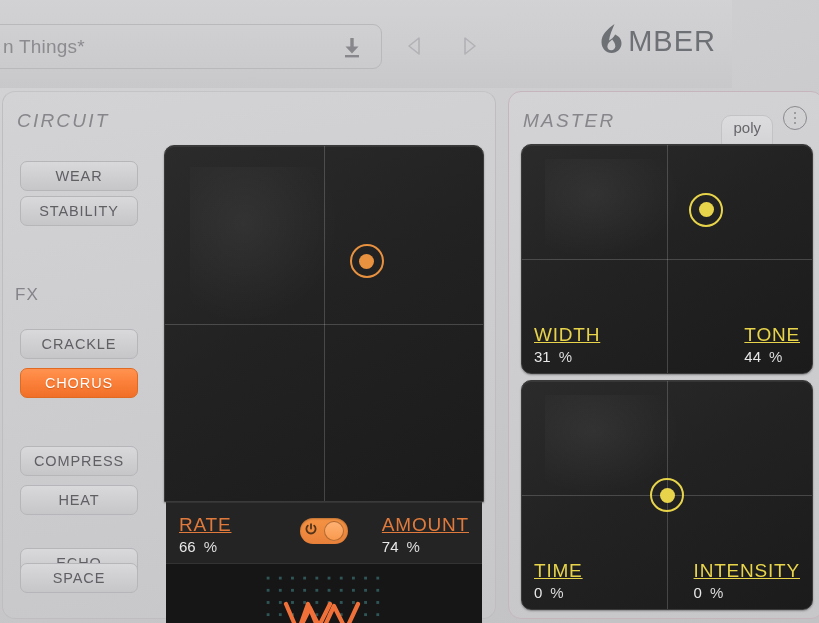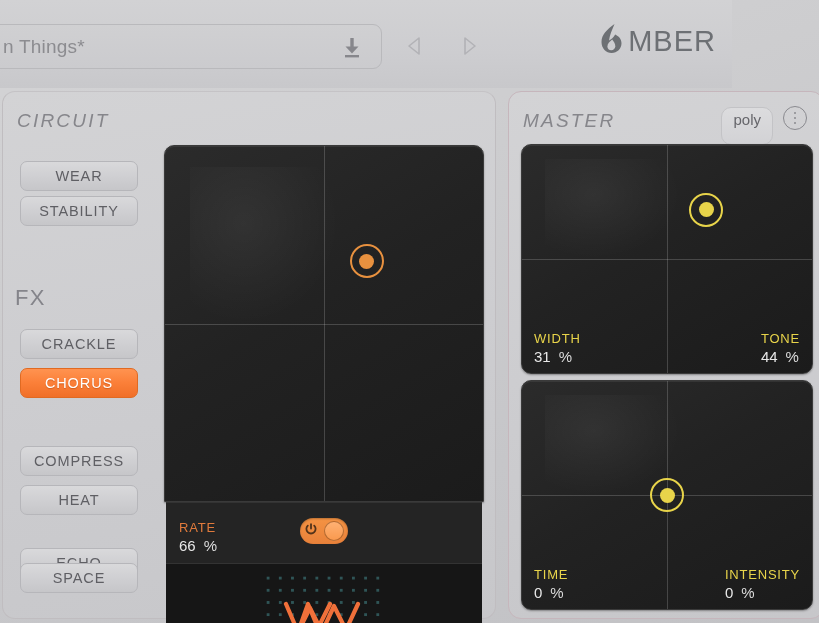--- a/index.html
+++ b/index.html
@@ -66,21 +66,21 @@
     border: 1px solid #c6b6bc;
   }
   .panel-title {
     position: absolute; left: 14px; top: 18px;
     font-size: 19px; color: #86868b; letter-spacing: 2.2px; font-style: italic;
   }
 
   
   .section-label {
     position: absolute; left: 12px;
-    font-size: 22px; color: #84848a; letter-spacing: 1.2px; text-align: right;
+    font-size: 17px; color: #84848a; letter-spacing: 1.2px; text-align: right;
   }
   .btn {
     position: absolute; left: 17px; width: 118px; height: 30px;
     border-radius: 7px;
     border: 1px solid #b6b6ba;
     background: linear-gradient(180deg, #d9d9db 0%, #cfcfd2 52%, #c6c6c9 100%);
     color: #5f5f64;
     font-size: 14.5px; letter-spacing: .9px;
     display: flex; align-items: center; justify-content: center;
     cursor: pointer;
@@ -117,31 +117,31 @@
     display: flex; align-items: center; justify-content: center;
     cursor: pointer;
   }
   .puck-ring { position: absolute; inset: 0; border-radius: 50%; border: 2px solid currentColor; }
   .puck-dot { width: 15px; height: 15px; border-radius: 50%; background: currentColor; }
 
   
   .readout { position: absolute; bottom: 8px; left: 12px; right: 12px; display: flex; justify-content: space-between; }
   .ro-col { display: flex; flex-direction: column; }
   .ro-col.right { align-items: flex-start; }
-  .ro-label { font-size: 13px; letter-spacing: .8px; }
+  .ro-label { font-size: 19px; letter-spacing: .8px; text-decoration: underline; }
   .ro-val { font-size: 15px; color: #e8e8e8; margin-top: 2px; white-space: nowrap; }
   .ro-val .unit { color: #dcdcdc; margin-left: 8px; }
 
   
   .fx-strip {
     position: absolute; left: 163px; top: 410px; width: 316px; height: 62px;
     background: #242424;
     border-top: 1px solid #333; border-bottom: 1px solid #333;
   }
-  .fx-strip .ro-label { color: #e07a3c; margin-top: 6px; }
+  .fx-strip .ro-label { color: #e07a3c; }
   .strip-col { position: absolute; top: 11px; }
   .strip-col.left { left: 13px; }
   .strip-col.right { right: 13px; text-align: right; }
   .toggle {
     position: absolute; left: 50%; top: 15px; transform: translateX(-50%);
     width: 48px; height: 26px; border-radius: 13px;
     background: linear-gradient(180deg, #f59343 0%, #e8813a 100%);
     display: flex; align-items: center; justify-content: space-between;
     padding: 0 4px; cursor: pointer;
     box-shadow: inset 0 1px 2px rgba(0,0,0,.25);
@@ -161,21 +161,21 @@
   }
   .viz-dots {
     position: absolute; left: 96px; top: 8px; width: 124px; height: 112px;
     background-image: radial-gradient(circle, #2f5557 1.4px, rgba(0,0,0,0) 1.6px);
     background-size: 12.2px 12.2px;
   }
   .viz-wave { position: absolute; left: 50%; top: 56px; transform: translate(-50%,-50%); }
 
   
   .poly-pill {
-    position: absolute; right: 50px; top: 15px;
+    position: absolute; right: 50px; top: 23px;
     padding: 3px 11px 16px; border-radius: 10px;
     background: linear-gradient(180deg, #dcdcde 0%, #d2d2d5 100%);
     border: 1px solid #c3c3c6;
     font-size: 15px; color: #66666b; cursor: pointer;
   }
   .kebab {
     position: absolute; right: 16px; top: 14px;
     width: 24px; height: 24px; border-radius: 50%;
     border: 1.4px solid #8a8a8f;
     display: flex; flex-direction: column; align-items: center; justify-content: center; gap: 2.6px;
@@ -257,20 +257,24 @@
       <div class="toggle">
         <span>
           <svg width="14" height="14" viewBox="0 0 14 14">
             <path d="M7 2.2 L7 6.6" stroke="#53331a" stroke-width="1.8" stroke-linecap="round"></path>
             <path d="M3.8 3.6 A4.6 4.6 0 1 0 10.2 3.6" fill="none" stroke="#53331a" stroke-width="1.8" stroke-linecap="round"></path>
           </svg>
         </span>
         <span class="toggle-knob"></span>
       </div>
 
+      <div class="strip-col right ro-col">
+        <span class="ro-label">AMOUNT</span>
+        <span class="ro-val"><span>74</span><span class="unit">%</span></span>
+      </div>
     </div>
 
     <div class="viz">
       <div class="viz-dots"></div>
       <span class="viz-wave">
         <svg width="92" height="48" viewBox="0 0 92 48">
           <g fill="none" stroke="#f0703a" stroke-width="4.2" stroke-linecap="round" stroke-linejoin="round">
             <path d="M8 10 L20 38 L32 14 L44 38"></path>
             <path d="M20 38 L30 10 L40 34 L52 10"></path>
             <path d="M44 38 L56 12 L68 36 L80 10"></path>

